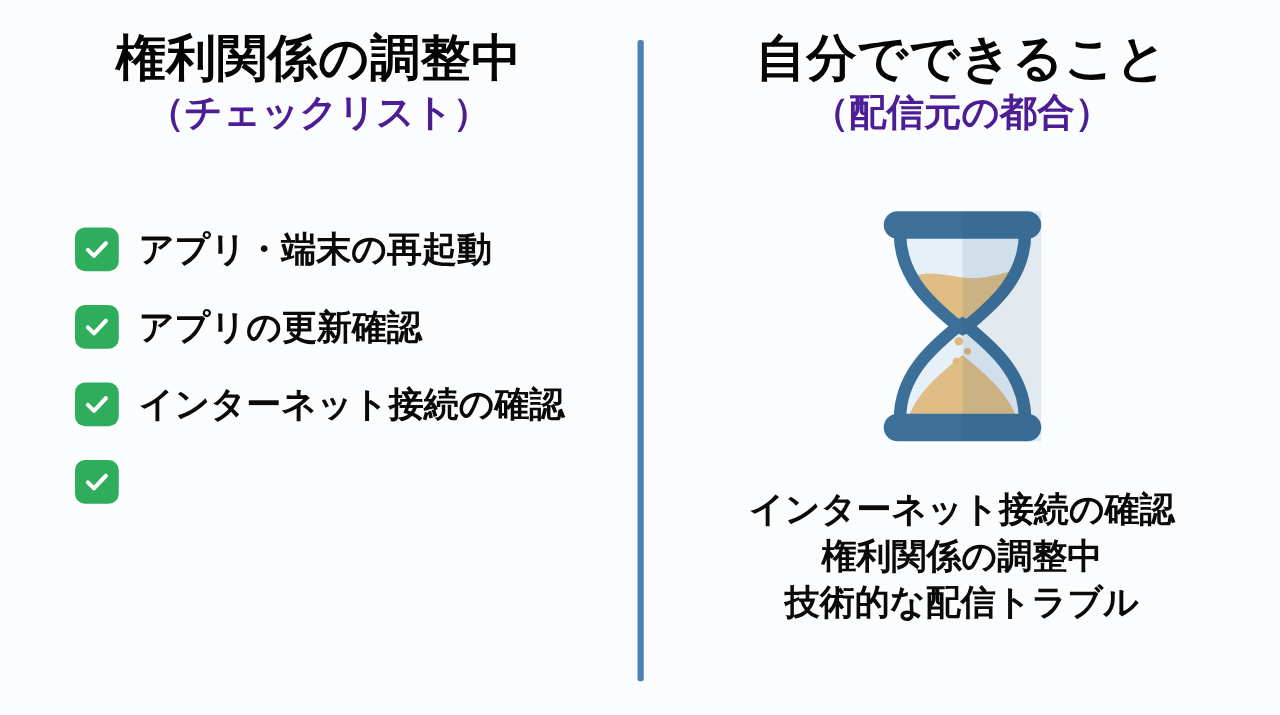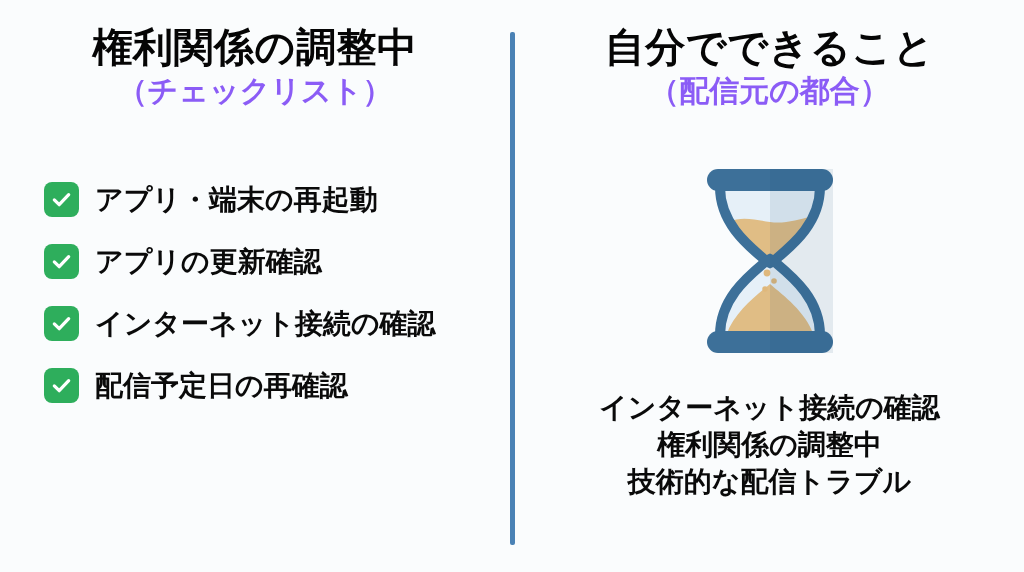--- a/index.html
+++ b/index.html
@@ -57,28 +57,28 @@
     line-height: 1.06;
     letter-spacing: 0.5px;
     color: #050505;
     white-space: nowrap;
   }
   .heading-sub {
     font-size: 30px;
     font-weight: bold;
     line-height: 1.12;
     margin-top: 6px;
-    color: #8b5cf6;
+    color: #4c1d95;
     white-space: nowrap;
   }
 
   
   .checklist {
     position: absolute;
-    left: 44px;
+    left: 60px;
     top: 182px;
     display: flex;
     flex-direction: column;
     gap: 27px;
   }
   .check-row {
     display: flex;
     align-items: center;
     gap: 16px;
   }
@@ -170,21 +170,20 @@
         </span>
         <span class="check-label">インターネット接続の確認</span>
       </div>
 
       <div class="check-row">
         <span class="check-box">
           <svg width="23" height="23" viewBox="0 0 24 24" aria-hidden="true">
             <path d="M4.5 12.4 L9.6 17.4 L19.5 6.9" fill="none" stroke="#ffffff" stroke-width="3.4" stroke-linecap="round" stroke-linejoin="round"></path>
           </svg>
         </span>
-        <span class="check-label">配信予定日の再確認</span>
       </div>
 
     </div>
   </div>
 
   <div class="divider"></div>
 
   <div class="col col-right">
 
     <div class="heading-block">

